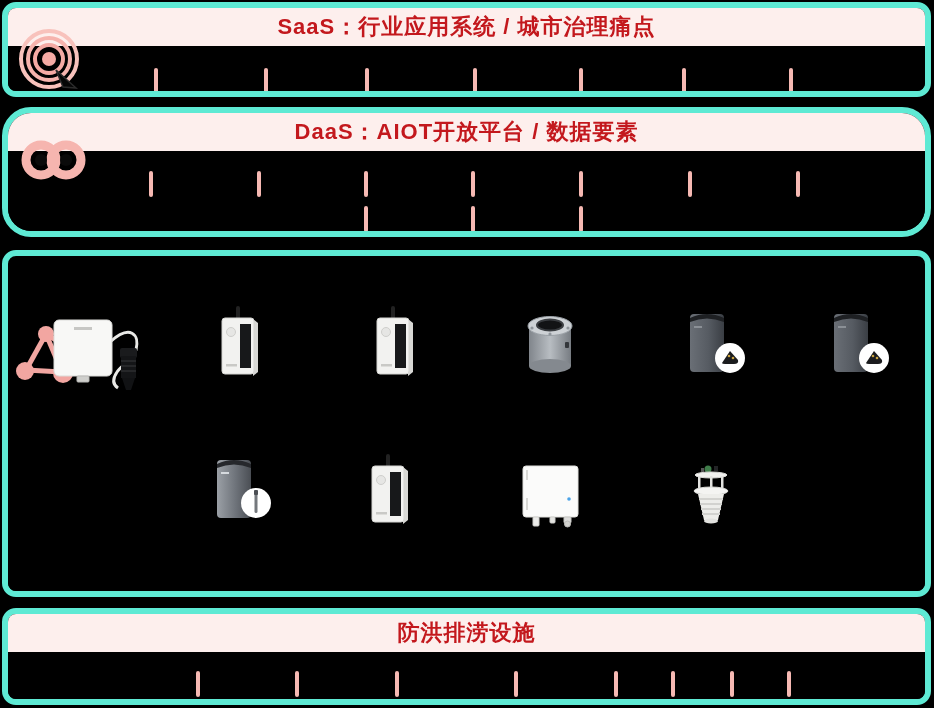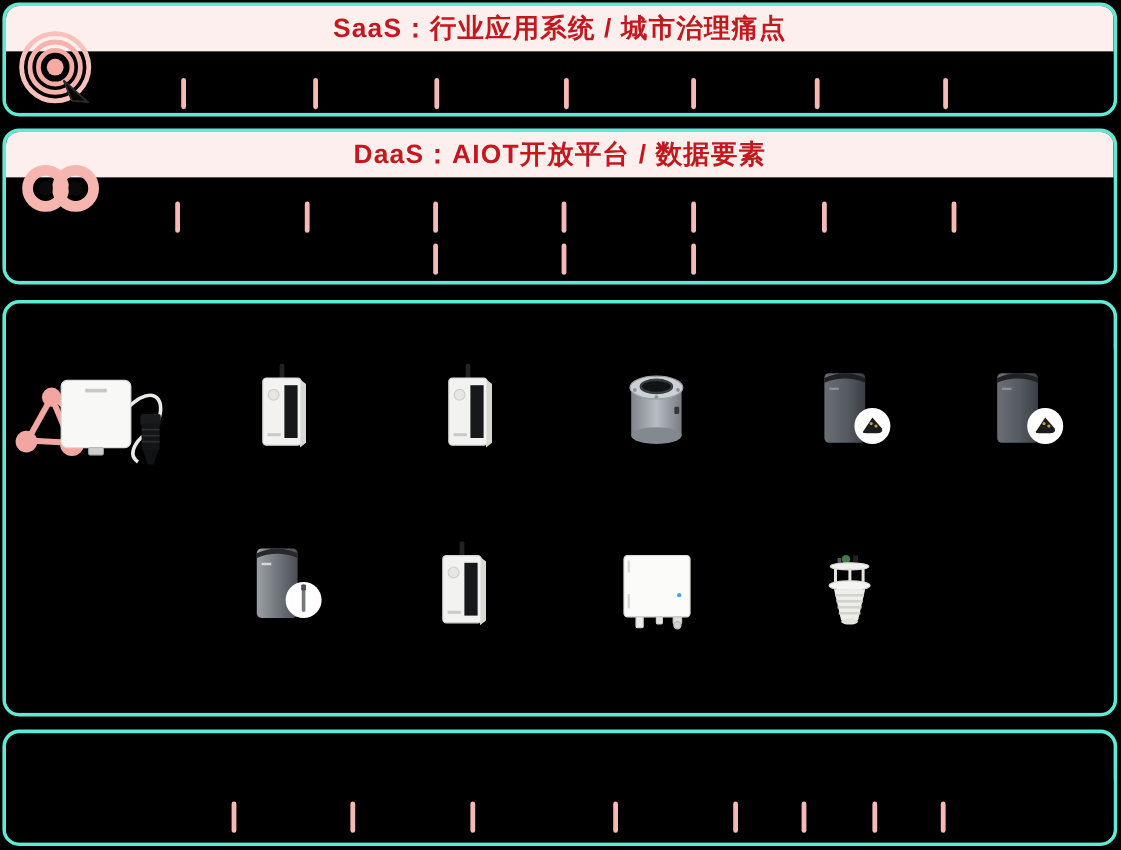--- a/index.html
+++ b/index.html
@@ -4,42 +4,42 @@
 <style>
   html,body{margin:0;padding:0;}
   body{
     width:934px;height:708px;position:relative;overflow:hidden;
     background:#000;
     font-family:"Liberation Sans", sans-serif;
   }
   .canvas{position:absolute;inset:0;}
   .panel{
     position:absolute;left:2px;width:929px;box-sizing:border-box;
-    border:3px solid #5eead4;border-radius:14px;
+    border:6px solid #5eead4;border-radius:14px;
     background:#000;overflow:hidden;
   }
   .panel-header{
     height:38px;background:#fdefed;
     display:flex;align-items:center;justify-content:center;
   }
   .panel-title{
     font-size:22px;font-weight:bold;color:#c3181d;letter-spacing:1px;
     white-space:nowrap;
   }
   .panel-body{position:absolute;left:0;right:0;bottom:0;top:38px;background:#000;}
   .sep-row{position:absolute;left:0;right:0;height:26px;}
   .sep{
     position:absolute;top:0;width:4px;height:26px;border-radius:2px;
     background:#f6b9b3;
   }
   .corner-icon{position:absolute;pointer-events:none;}
   .device{position:absolute;}
   
   #panel-saas {top:2px;height:95px;}
-  #panel-daas {top:107px;height:130px;}
+  #panel-daas {top:107px;height:130px;border-radius:29px;}
   #panel-aiot {top:250px;height:347px;}
   #panel-flood{top:608px;height:97px;}
   #saas-seps  {top:60px;}
   #daas-seps1 {top:58px;}
   #daas-seps2 {top:93px;}
   #flood-seps {top:57px;}
 </style>
 </head>
 <body>
 
@@ -239,20 +239,23 @@
       <path d="M8 30 L34 30 L28 56 L14 56 Z" fill="#ededea"></path>
       <line x1="9" y1="35" x2="33" y2="35" stroke="#d2d2cf" stroke-width="2"></line>
       <line x1="10" y1="40" x2="32" y2="40" stroke="#d2d2cf" stroke-width="2"></line>
       <line x1="11" y1="45" x2="31" y2="45" stroke="#d2d2cf" stroke-width="2"></line>
       <line x1="12" y1="50" x2="30" y2="50" stroke="#d2d2cf" stroke-width="2"></line>
       <ellipse cx="21" cy="57" rx="7" ry="2.5" fill="#e2e2df"></ellipse>
     </svg>
   </section>
 
   <section class="panel" id="panel-flood">
+    <div class="panel-header">
+      <span class="panel-title">防洪排涝设施</span>
+    </div>
     <div class="panel-body"></div>
     <div class="sep-row" id="flood-seps">
         <span class="sep" style="left: 188px;"></span>
         <span class="sep" style="left: 287px;"></span>
         <span class="sep" style="left: 387px;"></span>
         <span class="sep" style="left: 506px;"></span>
         <span class="sep" style="left: 606px;"></span>
         <span class="sep" style="left: 663px;"></span>
         <span class="sep" style="left: 722px;"></span>
         <span class="sep" style="left: 779px;"></span>

